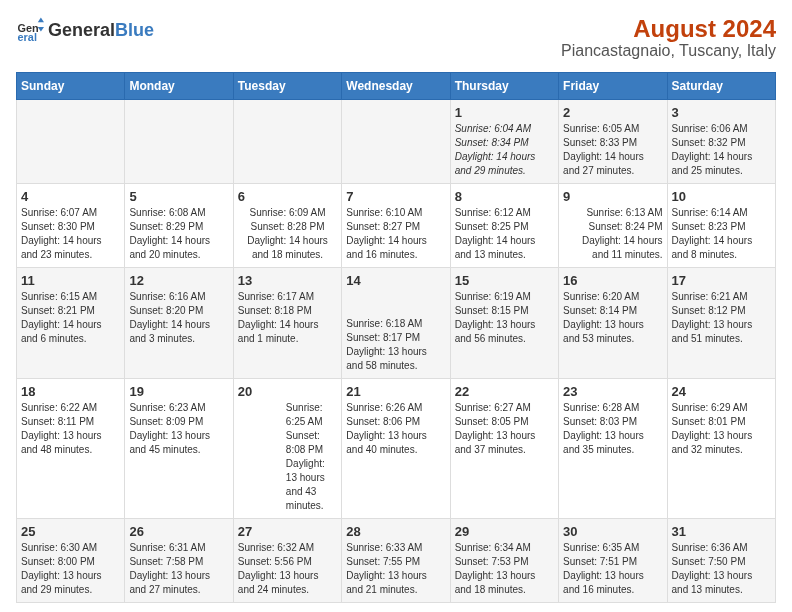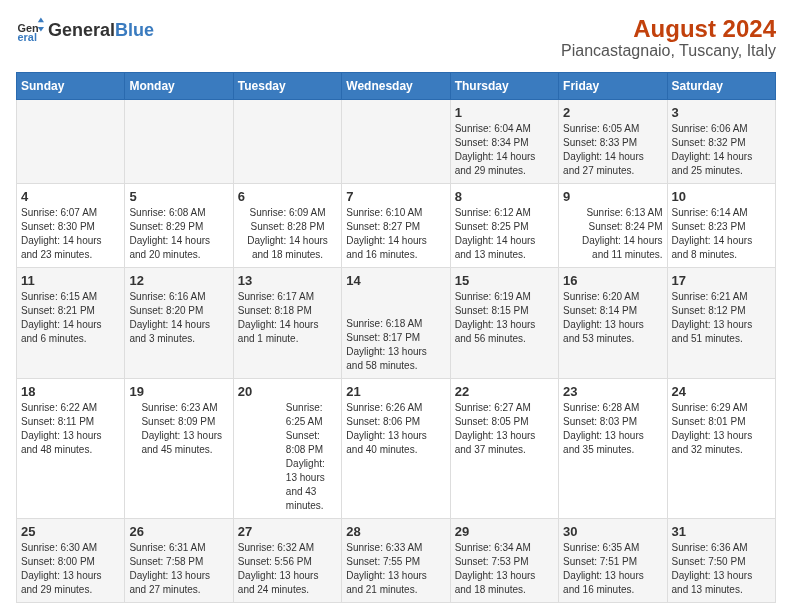--- a/index.html
+++ b/index.html
@@ -113,21 +113,21 @@
       </tr>
   </thead>
   <tbody id="calendar-body">
   <tr>
         <td></td>
         <td></td>
         <td></td>
         <td></td>
         <td>
           <span class="day-num">1</span>
-          <div class="cell-text" style="white-space: pre-line;">Sunrise: 6:04 AM
+          <div class="cell-text" style="white-space: pre-line; font-style: italic;">Sunrise: 6:04 AM
 Sunset: 8:34 PM
 Daylight: 14 hours and 29 minutes.</div>
         </td>
         <td>
           <span class="day-num">2</span>
           <div class="cell-text" style="white-space: pre-line;">Sunrise: 6:05 AM
 Sunset: 8:33 PM
 Daylight: 14 hours and 27 minutes.</div>
         </td>
         <td>
@@ -227,21 +227,21 @@
       </tr>
       <tr>
         <td>
           <span class="day-num">18</span>
           <div class="cell-text" style="white-space: pre-line;">Sunrise: 6:22 AM
 Sunset: 8:11 PM
 Daylight: 13 hours and 48 minutes.</div>
         </td>
         <td>
           <span class="day-num">19</span>
-          <div class="cell-text" style="white-space: pre-line; margin-left: 12px;">Sunrise: 6:23 AM
+          <div class="cell-text" style="white-space: pre-line;">Sunrise: 6:23 AM
 Sunset: 8:09 PM
 Daylight: 13 hours and 45 minutes.</div>
         </td>
         <td>
           <span class="day-num">20</span>
           <div class="cell-text" style="white-space: pre-line; margin-left: 48px;">Sunrise: 6:25 AM
 Sunset: 8:08 PM
 Daylight: 13 hours and 43 minutes.</div>
         </td>
         <td>

